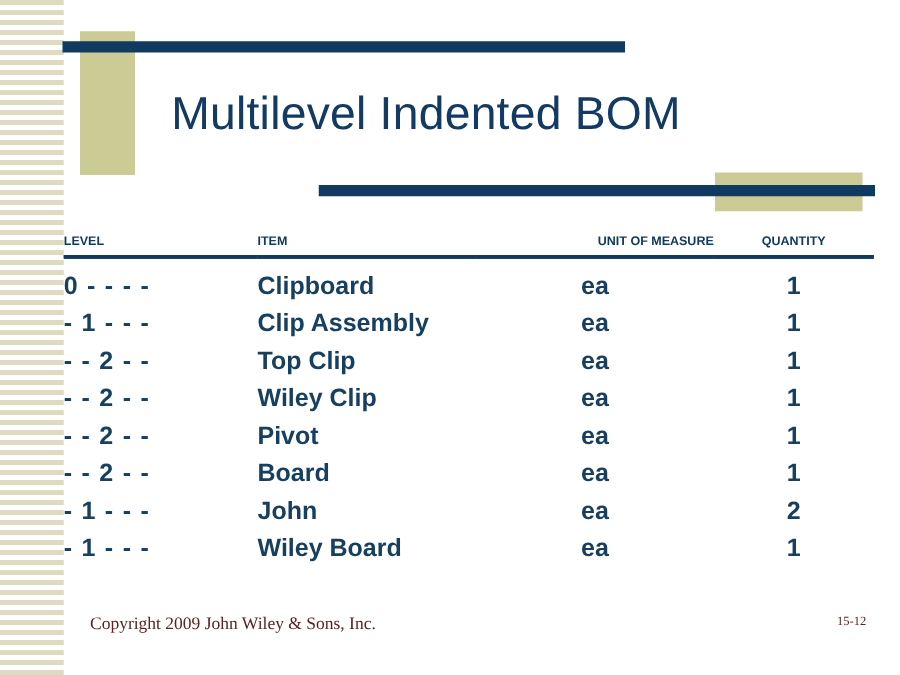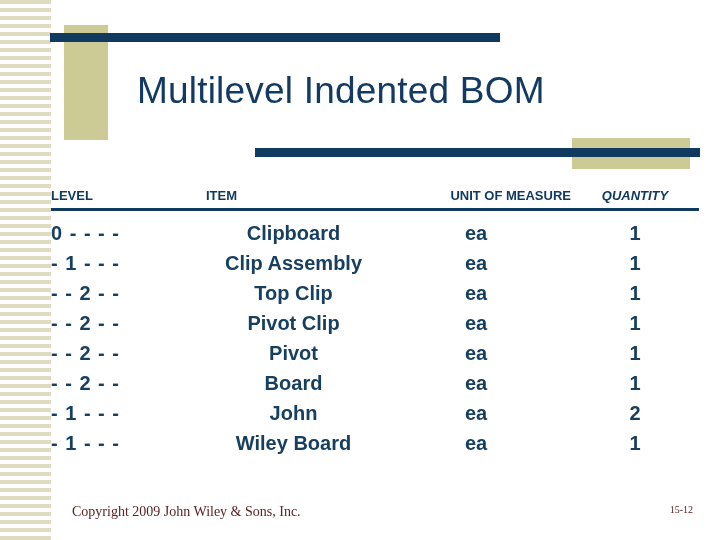--- a/index.html
+++ b/index.html
@@ -73,21 +73,21 @@
     top: 188px;
     width: 660px;
   }
   table.bom {
     border-collapse: collapse;
     width: 648px;
     table-layout: fixed;
   }
   table.bom th {
     font-family: "Liberation Sans", sans-serif;
-    font-size: 13px;
+    font-size: 10px;
     font-weight: bold;
     color: #113a60;
     padding: 0 0 5px 0;
     white-space: nowrap;
     border-bottom: 3px solid #113a60;
   }
   table.bom td {
     font-family: "Liberation Sans", sans-serif;
     font-size: 20px;
     font-weight: bold;
@@ -99,35 +99,35 @@
   
   col.c-level { width: 155px; }
   col.c-item  { width: 175px; }
   col.c-uom   { width: 190px; }
   col.c-qty   { width: 128px; }
 
   
   th.h-level { text-align: left;   padding-left: 30px; }
   th.h-item  { text-align: left;   padding-left: 22px; }
   th.h-uom   { text-align: right; }
-  th.h-qty   { text-align: center; padding-left: 10px; font-style: italic; }
+  th.h-qty   { text-align: center; padding-left: 10px; }
 
   
   td.d-level { text-align: left;   padding-left: 12px; letter-spacing: 1px; }
-  td.d-item  { text-align: center;   padding-left: 22px; }
+  td.d-item  { text-align: left;   padding-left: 22px; }
   td.d-uom   { text-align: center; padding-right: 44px; margin-top: 36px; }
   td.d-qty   { text-align: center; padding-left: 8px; }
 
   tr.bom-row:first-child td { padding-top: 8px; }
 
   
   #footer {
     position: absolute;
     left: 51px;
-    top: 504px;
+    top: 492px;
     width: 660px;
     height: 22px;
   }
   #copyright {
     position: absolute;
     left: 21px;
     top: 0;
     font-family: "Liberation Serif", serif;
     font-size: 14px;
     color: #5a2323;
@@ -188,21 +188,21 @@
             <td class="d-qty">1</td>
           </tr>
           <tr class="bom-row">
             <td class="d-level">- - 2 - -</td>
             <td class="d-item">Top Clip</td>
             <td class="d-uom">ea</td>
             <td class="d-qty">1</td>
           </tr>
           <tr class="bom-row">
             <td class="d-level">- - 2 - -</td>
-            <td class="d-item">Pivot Clip</td>
+            <td class="d-item">Wiley Clip</td>
             <td class="d-uom">ea</td>
             <td class="d-qty">1</td>
           </tr>
           <tr class="bom-row">
             <td class="d-level">- - 2 - -</td>
             <td class="d-item">Pivot</td>
             <td class="d-uom">ea</td>
             <td class="d-qty">1</td>
           </tr>
           <tr class="bom-row">

